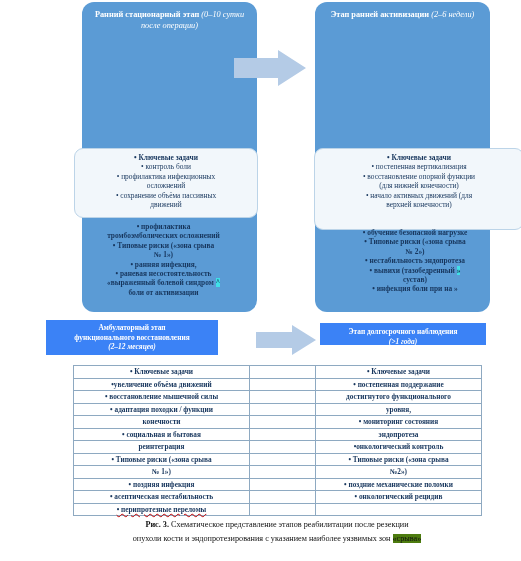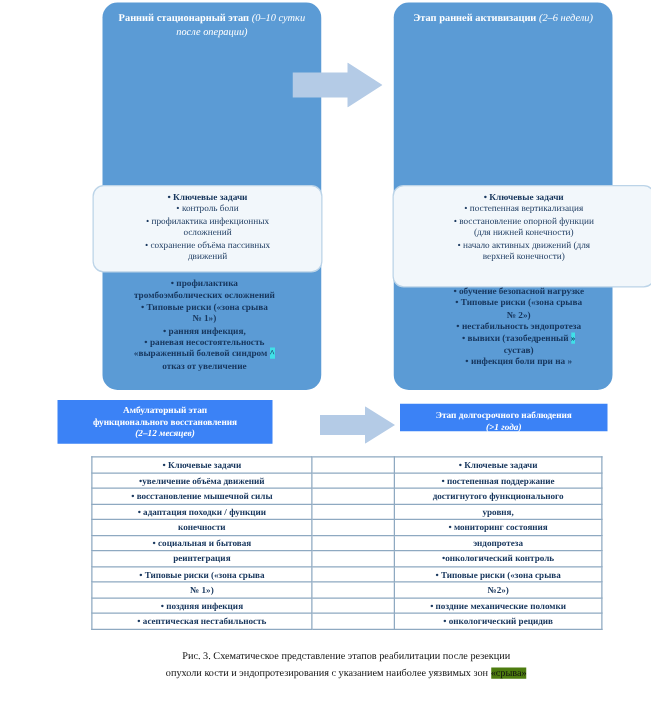--- a/index.html
+++ b/index.html
@@ -92,21 +92,21 @@
   td.c2{width:66px;}
   td.c3{width:166px;}
   td.empty{}
   .sp{text-decoration:underline;text-decoration-style:wavy;text-decoration-color:#c00000;}
 
   
   .caption{
     position:absolute;left:18px;top:518px;width:486px;
     text-align:center;font-size:8.2px;line-height:14px;color:#111;
   }
-  .caption b{font-weight:normal;margin-top:12px;}
+  .caption b{font-weight:bold;margin-top:12px;}
 </style>
 </head>
 <body>
 
 <div class="stage">
 
   <div class="phase-panel left">
     <div class="phase-title">
       <b>Ранний стационарный этап</b>
       <i>(0–10 сутки после операции)</i>
@@ -138,21 +138,21 @@
   </div>
 
   <div class="free-text left">
     <div class="ln">• профилактика</div>
     <div class="ln">тромбоэмболических осложнений</div>
     <div class="ln">• Типовые риски («зона срыва</div>
     <div class="ln">№ 1»)</div>
     <div class="ln">• ранняя инфекция,</div>
     <div class="ln">• раневая несостоятельность</div>
     <div class="ln">«выраженный болевой синдром <span style="background: rgb(64, 224, 232);">^</span></div>
-    <div class="ln">отказ от увеличение</div>
+    <div class="ln">боли от активизации</div>
   </div>
 
   <div class="inner-card right">
     <div class="card-lines">
       <div class="ln b">• Ключевые задачи</div>
       <div class="ln">• постепенная вертикализация</div>
       <div class="ln">• восстановление опорной функции</div>
       <div class="ln">(для нижней конечности)</div>
       <div class="ln">• начало активных движений (для</div>
       <div class="ln">верхней конечности)</div>
@@ -236,20 +236,25 @@
       <tr>
         <td class="c1">• поздняя инфекция</td>
         <td class="c2 empty"></td>
         <td class="c3">• поздние механические поломки</td>
       </tr>
       <tr>
         <td class="c1">• асептическая нестабильность</td>
         <td class="c2 empty"></td>
         <td class="c3">• онкологический рецидив</td>
       </tr>
+      <tr>
+        <td class="c1 sp">• перипротезные переломы</td>
+        <td class="c2 empty"></td>
+        <td class="c3"></td>
+      </tr>
     </tbody>
   </table>
 
   <div class="caption">
     <div>
       <b>Рис. 3.</b>
       <span>Схематическое представление этапов реабилитации после резекции</span>
     </div>
     <div>опухоли кости и эндопротезирования с указанием наиболее уязвимых зон <span style="background: #4d7c0f;">«срыва»</span></div>
   </div>

